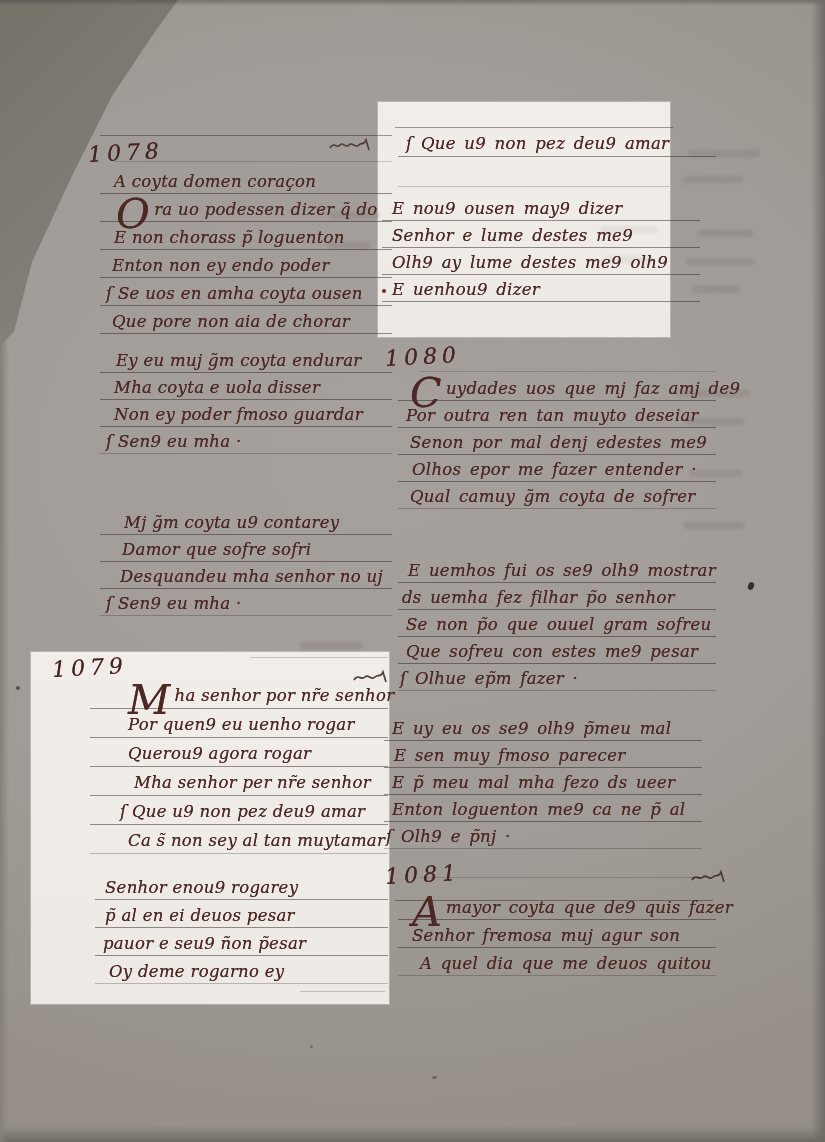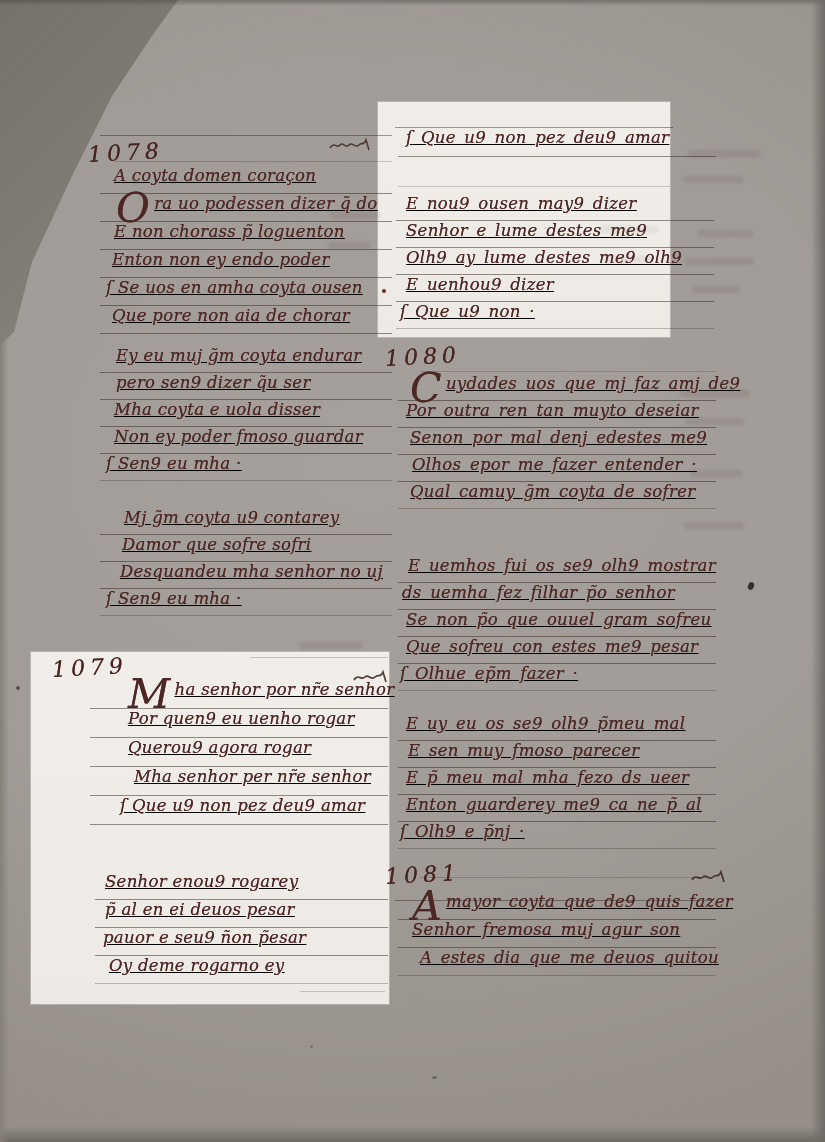--- a/index.html
+++ b/index.html
@@ -24,22 +24,22 @@
   
   .hl{position:absolute;z-index:3;background:linear-gradient(180deg,#f1eeea 0%,#edeae5 100%);
       box-shadow:0 0 0 1px rgba(255,255,255,.25);}
   #hl1{left:378px;top:102px;width:292px;height:235px;}
   #hl2{left:31px;top:652px;width:358px;height:352px;}
   
   .ghost{position:absolute;height:7px;border-radius:3px;background:rgba(70,60,55,.12);
          filter:blur(1.4px);z-index:4;}
   
   .stanza{position:absolute;z-index:5;}
-  .vl{position:relative;height:var(--lh,26px);display:flex;align-items:flex-start;
-      border-bottom:1px solid rgba(48,36,30,.5);overflow:visible;text-decoration:underline;}
+  .vl{position:relative;height:var(--lh,26px);display:flex;align-items:center;
+      border-bottom:1px solid rgba(48,36,30,.5);overflow:visible;}
   .vl.nof{border-bottom-color:rgba(48,36,30,.28);}
   .vt{display:inline-block;font-style:italic;font-size:16.5px;line-height:19px;
       color:#4c2723;white-space:nowrap;letter-spacing:.3px;margin-bottom:-3px;
       text-shadow:0 0 .5px rgba(76,39,35,.8);}
   .rt .vt{word-spacing:3px;}
   .dc .vt::first-letter{font-size:2.5em;float:left;line-height:.72;margin:0 4px -14px 0;
       font-style:italic;}
   .fnum{position:absolute;z-index:5;font-style:italic;font-size:22px;color:#47241f;
       letter-spacing:5px;transform:rotate(-3deg);text-shadow:0 0 .5px rgba(71,36,31,.8);}
   .rule{position:absolute;z-index:5;border-bottom:1px solid rgba(48,36,30,.45);}
@@ -110,23 +110,20 @@
     <div class="vl">
         <span class="vt" style="padding-left:12px">Que pore non aia de chorar</span>
       </div>
   </div>
 
   <div class="stanza" style="left:100px;top:346px;width:292px;--lh:26px">
     <div class="vl">
         <span class="vt" style="padding-left:16px">Ey eu muj g̃m coyta endurar</span>
       </div>
     <div class="vl">
-        <span class="vt" style="padding-left:16px">pero sen9 dizer q̃u ser</span>
-      </div>
-    <div class="vl">
         <span class="vt" style="padding-left:14px">Mha coyta e uola disser</span>
       </div>
     <div class="vl">
         <span class="vt" style="padding-left:14px">Non ey poder fmoso guardar</span>
       </div>
     <div class="vl nof">
         <span class="vt" style="padding-left:6px">ſ Sen9 eu mha ·</span>
       </div>
   </div>
 
@@ -154,20 +151,23 @@
       </div>
     <div class="vl">
         <span class="vt" style="padding-left:38px">Querou9 agora rogar</span>
       </div>
     <div class="vl">
         <span class="vt" style="padding-left:44px">Mha senhor per nr̃e senhor</span>
       </div>
     <div class="vl">
         <span class="vt" style="padding-left:30px">ſ Que u9 non pez deu9 amar</span>
       </div>
+    <div class="vl nof">
+        <span class="vt" style="padding-left:38px">Ca s̃ non sey al tan muytamar</span>
+      </div>
   </div>
 
   <div class="stanza" style="left:95px;top:872px;width:293px;--lh:27px">
     <div class="vl">
         <span class="vt" style="padding-left:10px">Senhor enou9 rogarey</span>
       </div>
     <div class="vl">
         <span class="vt" style="padding-left:10px">p̃ al en ei deuos pesar</span>
       </div>
     <div class="vl">
@@ -177,36 +177,33 @@
         <span class="vt" style="padding-left:14px">Oy deme rogarno ey</span>
       </div>
   </div>
 
   <div class="stanza rt" style="left:398px;top:128px;width:318px;--lh:28px">
     <div class="vl">
         <span class="vt" style="padding-left:8px">ſ Que u9 non pez deu9 amar</span>
       </div>
   </div>
 
-  <div class="stanza rt" style="left:396px;top:194px;width:318px;--lh:26px">
+  <div class="stanza rt" style="left:382px;top:194px;width:318px;--lh:26px">
     <div class="vl">
         <span class="vt" style="padding-left:10px">E nou9 ousen may9 dizer</span>
       </div>
     <div class="vl">
         <span class="vt" style="padding-left:10px">Senhor e lume destes me9</span>
       </div>
     <div class="vl">
         <span class="vt" style="padding-left:10px">Olh9 ay lume destes me9 olh9</span>
       </div>
     <div class="vl">
         <span class="vt" style="padding-left:10px">E uenhou9 dizer</span>
       </div>
-    <div class="vl nof">
-        <span class="vt" style="padding-left:4px">ſ Que u9 non ·</span>
-      </div>
   </div>
 
   <div class="stanza rt" style="left:398px;top:374px;width:318px;--lh:26px">
     <div class="vl dc">
         <span class="vt" style="padding-left:12px">Cuydades uos que mj faz amj de9</span>
       </div>
     <div class="vl">
         <span class="vt" style="padding-left:8px">Por outra ren tan muyto deseiar</span>
       </div>
     <div class="vl">
@@ -231,47 +228,47 @@
         <span class="vt" style="padding-left:8px">Se non p̃o que ouuel gram sofreu</span>
       </div>
     <div class="vl">
         <span class="vt" style="padding-left:8px">Que sofreu con estes me9 pesar</span>
       </div>
     <div class="vl nof">
         <span class="vt" style="padding-left:2px">ſ Olhue ep̃m fazer ·</span>
       </div>
   </div>
 
-  <div class="stanza rt" style="left:398px;top:714px;width:318px;--lh:26px">
+  <div class="stanza rt" style="left:384px;top:714px;width:318px;--lh:26px">
     <div class="vl">
         <span class="vt" style="padding-left:8px">E uy eu os se9 olh9 p̃meu mal</span>
       </div>
     <div class="vl">
         <span class="vt" style="padding-left:10px">E sen muy fmoso parecer</span>
       </div>
     <div class="vl">
         <span class="vt" style="padding-left:8px">E p̃ meu mal mha fezo ds ueer</span>
       </div>
     <div class="vl">
-        <span class="vt" style="padding-left:8px">Enton guarderey me9 ca ne p̃ al</span>
+        <span class="vt" style="padding-left:8px">Enton loguenton me9 ca ne p̃ al</span>
       </div>
     <div class="vl nof">
         <span class="vt" style="padding-left:2px">ſ Olh9 e p̃nj ·</span>
       </div>
   </div>
 
   <div class="stanza rt" style="left:398px;top:892px;width:318px;--lh:27px">
     <div class="vl dc">
         <span class="vt" style="padding-left:14px">A mayor coyta que de9 quis fazer</span>
       </div>
     <div class="vl">
         <span class="vt" style="padding-left:14px">Senhor fremosa muj agur son</span>
       </div>
     <div class="vl nof">
-        <span class="vt" style="padding-left:22px">A estes dia que me deuos quitou</span>
+        <span class="vt" style="padding-left:22px">A quel dia que me deuos quitou</span>
       </div>
   </div>
 
   <div class="flour" style="left:328px;top:136px">
     <svg width="46" height="18" viewBox="0 0 46 18">
         <path d="M2 12 C6 5,9 13,12 9 C15 5,17 13,21 9 C24 5,27 13,31 9 C33 6,36 10,38 4 L41 14" fill="none" stroke="#3e2a25" stroke-width="1.6" opacity=".85"></path>
       </svg>
   </div>
   <div class="flour" style="left:352px;top:668px">
     <svg width="40" height="18" viewBox="0 0 40 18">

